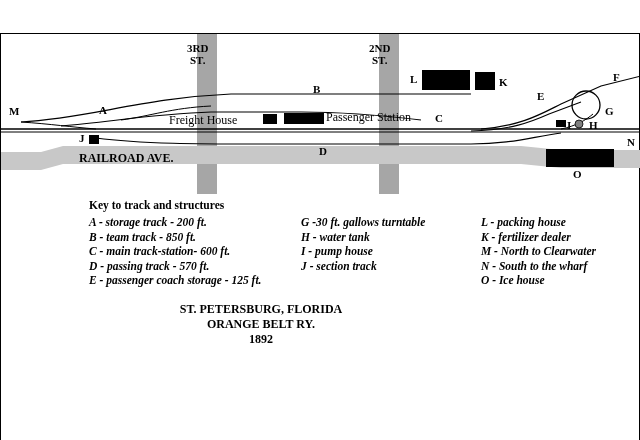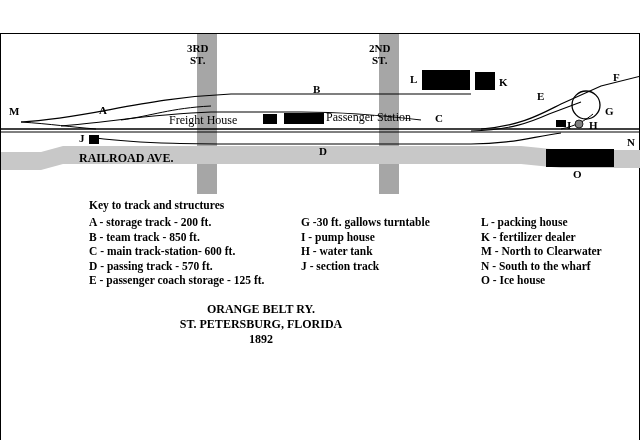--- a/index.html
+++ b/index.html
@@ -73,20 +73,21 @@
   }
   .key-col {
     position: absolute;
     font-size: 11.5px;
     font-weight: bold;
     color: #000;
   }
   .key-col div {
     margin-bottom: 2.5px;
     white-space: nowrap;
+    font-style: italic;
   }
   .col1 { left: 88px; top: 17px; }
   .col2 { left: 300px; top: 17px; }
   .col3 { left: 480px; top: 17px; }
   .footer {
     position: absolute;
     left: 0;
     top: 268px;
     width: 640px;
     text-align: center;
@@ -182,35 +183,35 @@
     <div class="key-col col1">
       <div>A - storage track - 200 ft.</div>
       <div>B - team track - 850 ft.</div>
       <div>C - main track-station- 600 ft.</div>
       <div>D - passing track - 570 ft.</div>
       <div>E - passenger coach storage - 125 ft.</div>
     </div>
 
     <div class="key-col col2">
       <div>G -30 ft. gallows turntable</div>
+      <div>H - water tank</div>
       <div>I - pump house</div>
-      <div>H - water tank</div>
       <div>J - section track</div>
     </div>
 
     <div class="key-col col3">
       <div>L - packing house</div>
       <div>K - fertilizer dealer</div>
       <div>M - North to Clearwater</div>
       <div>N - South to the wharf</div>
       <div>O - Ice house</div>
     </div>
   </div>
 
   <div class="footer">
     <div class="footer-inner">
+      <div>ST. PETERSBURG, FLORIDA</div>
       <div>ORANGE BELT RY.</div>
-      <div>ST. PETERSBURG, FLORIDA</div>
       <div class="yr">1892</div>
     </div>
   </div>
 
 </div>
 
 </body></html>

